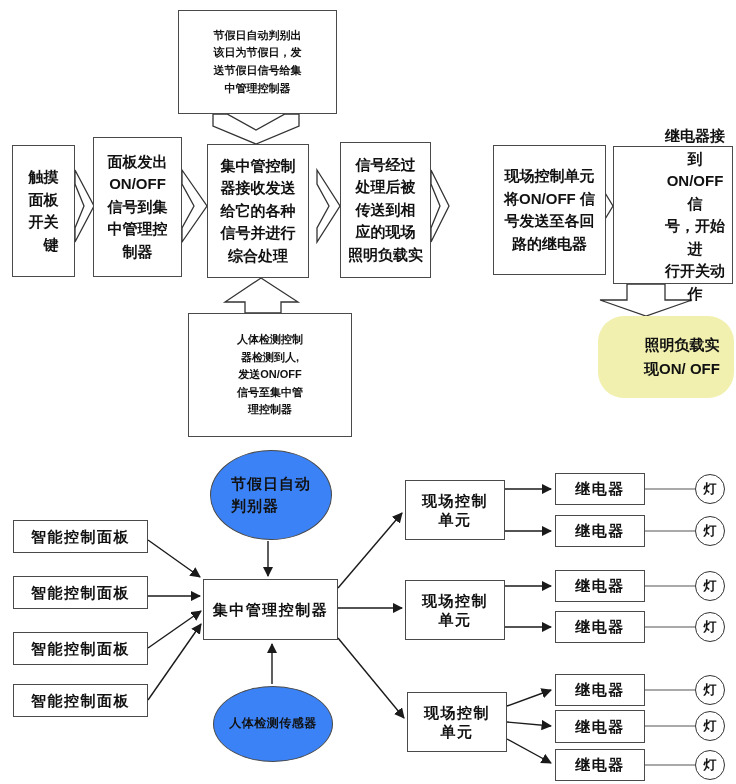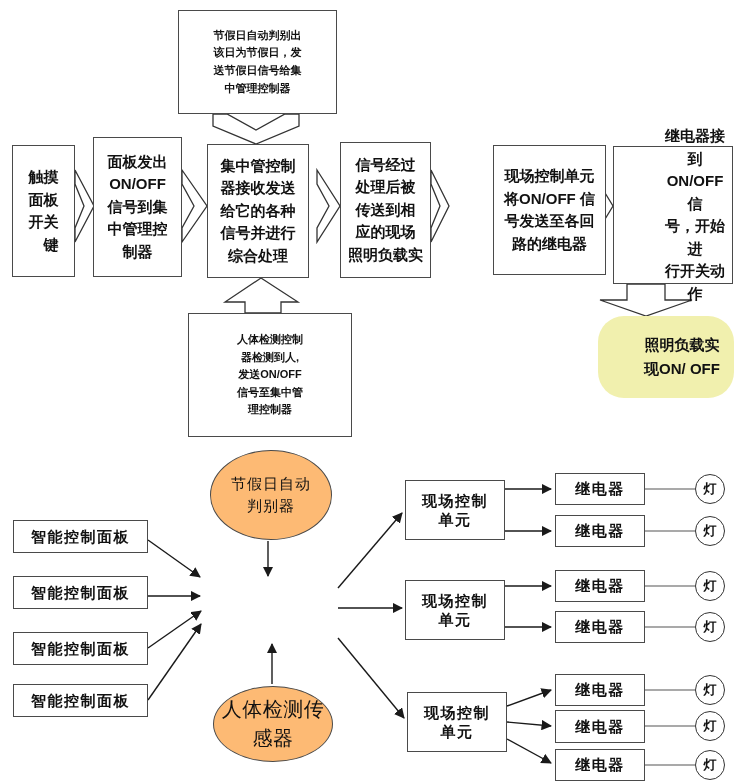--- a/index.html
+++ b/index.html
@@ -11,23 +11,23 @@
     position:absolute;box-sizing:border-box;border:1.5px solid #4a4a4a;background:#fff;
     display:flex;align-items:center;justify-content:center;text-align:center;
     white-space:pre-line;font-weight:bold;
   }
   .flowbox{font-size:15px;line-height:1.5;}
   .notebox{font-size:11px;line-height:1.6;}
   .highlight{
     border:none;background:#f1f0ae;border-radius:26px;font-size:15px;line-height:1.6;
   }
   .ellipse{
-    position:absolute;box-sizing:border-box;border:1.5px solid #4a4a4a;background:#fdba74;
-    border-radius:50%;display:flex;align-items:center;justify-content:center;text-align:center;
-    white-space:pre-line;font-weight:normal;font-size:15px;line-height:1.45;letter-spacing:1px;
+    position:absolute;box-sizing:border-box;border:1.5px solid #4a4a4a;background:#3b82f6;
+    border-radius:50%;display:flex;align-items:center;justify-content:center;
+    white-space:pre-line;font-weight:bold;font-size:15px;line-height:1.45;letter-spacing:1px;
   }
   .label-box{font-size:15px;letter-spacing:1.5px;line-height:1.3;}
   .lamp{
     position:absolute;box-sizing:border-box;width:30px;height:30px;border:1.5px solid #333;
     border-radius:50%;background:#fff;display:flex;align-items:center;justify-content:center;
     font-size:13px;font-weight:bold;
   }
   svg{position:absolute;left:0;top:0;}
   .blockarrow{fill:#ffffff;stroke:#333333;stroke-width:1.3px;}
   .link{stroke:#1a1a1a;stroke-width:1.4px;}
@@ -127,22 +127,23 @@
 现ON/ OFF</div>
 
   <div class="ellipse" style="left:210px;top:450px;width:122px;height:90px;">节假日自动
 判别器</div>
 
   <div class="box label-box" style="left:13px;top:520px;width:135px;height:33px;">智能控制面板</div>
   <div class="box label-box" style="left:13px;top:576px;width:135px;height:33px;">智能控制面板</div>
   <div class="box label-box" style="left:13px;top:632px;width:135px;height:33px;">智能控制面板</div>
   <div class="box label-box" style="left:13px;top:684px;width:135px;height:33px;">智能控制面板</div>
 
+  <div class="box label-box" style="left:203px;top:579px;width:135px;height:61px;">集中管理控制器</div>
 
-  <div class="ellipse" style="left:213px;top:686px;width:120px;height:76px;font-size:20px;letter-spacing:0.5px;">人体检测传感器</div>
+  <div class="ellipse" style="left:213px;top:686px;width:120px;height:76px;font-size:12px;letter-spacing:0.5px;">人体检测传感器</div>
 
   <div class="box label-box" style="left:405px;top:480px;width:100px;height:60px;">现场控制
 单元</div>
   <div class="box label-box" style="left:405px;top:580px;width:100px;height:60px;">现场控制
 单元</div>
   <div class="box label-box" style="left:407px;top:692px;width:100px;height:60px;">现场控制
 单元</div>
 
   <div class="box label-box" style="left:555px;top:473px;width:90px;height:32px;">继电器</div>
   <div class="box label-box" style="left:555px;top:515px;width:90px;height:32px;">继电器</div>

